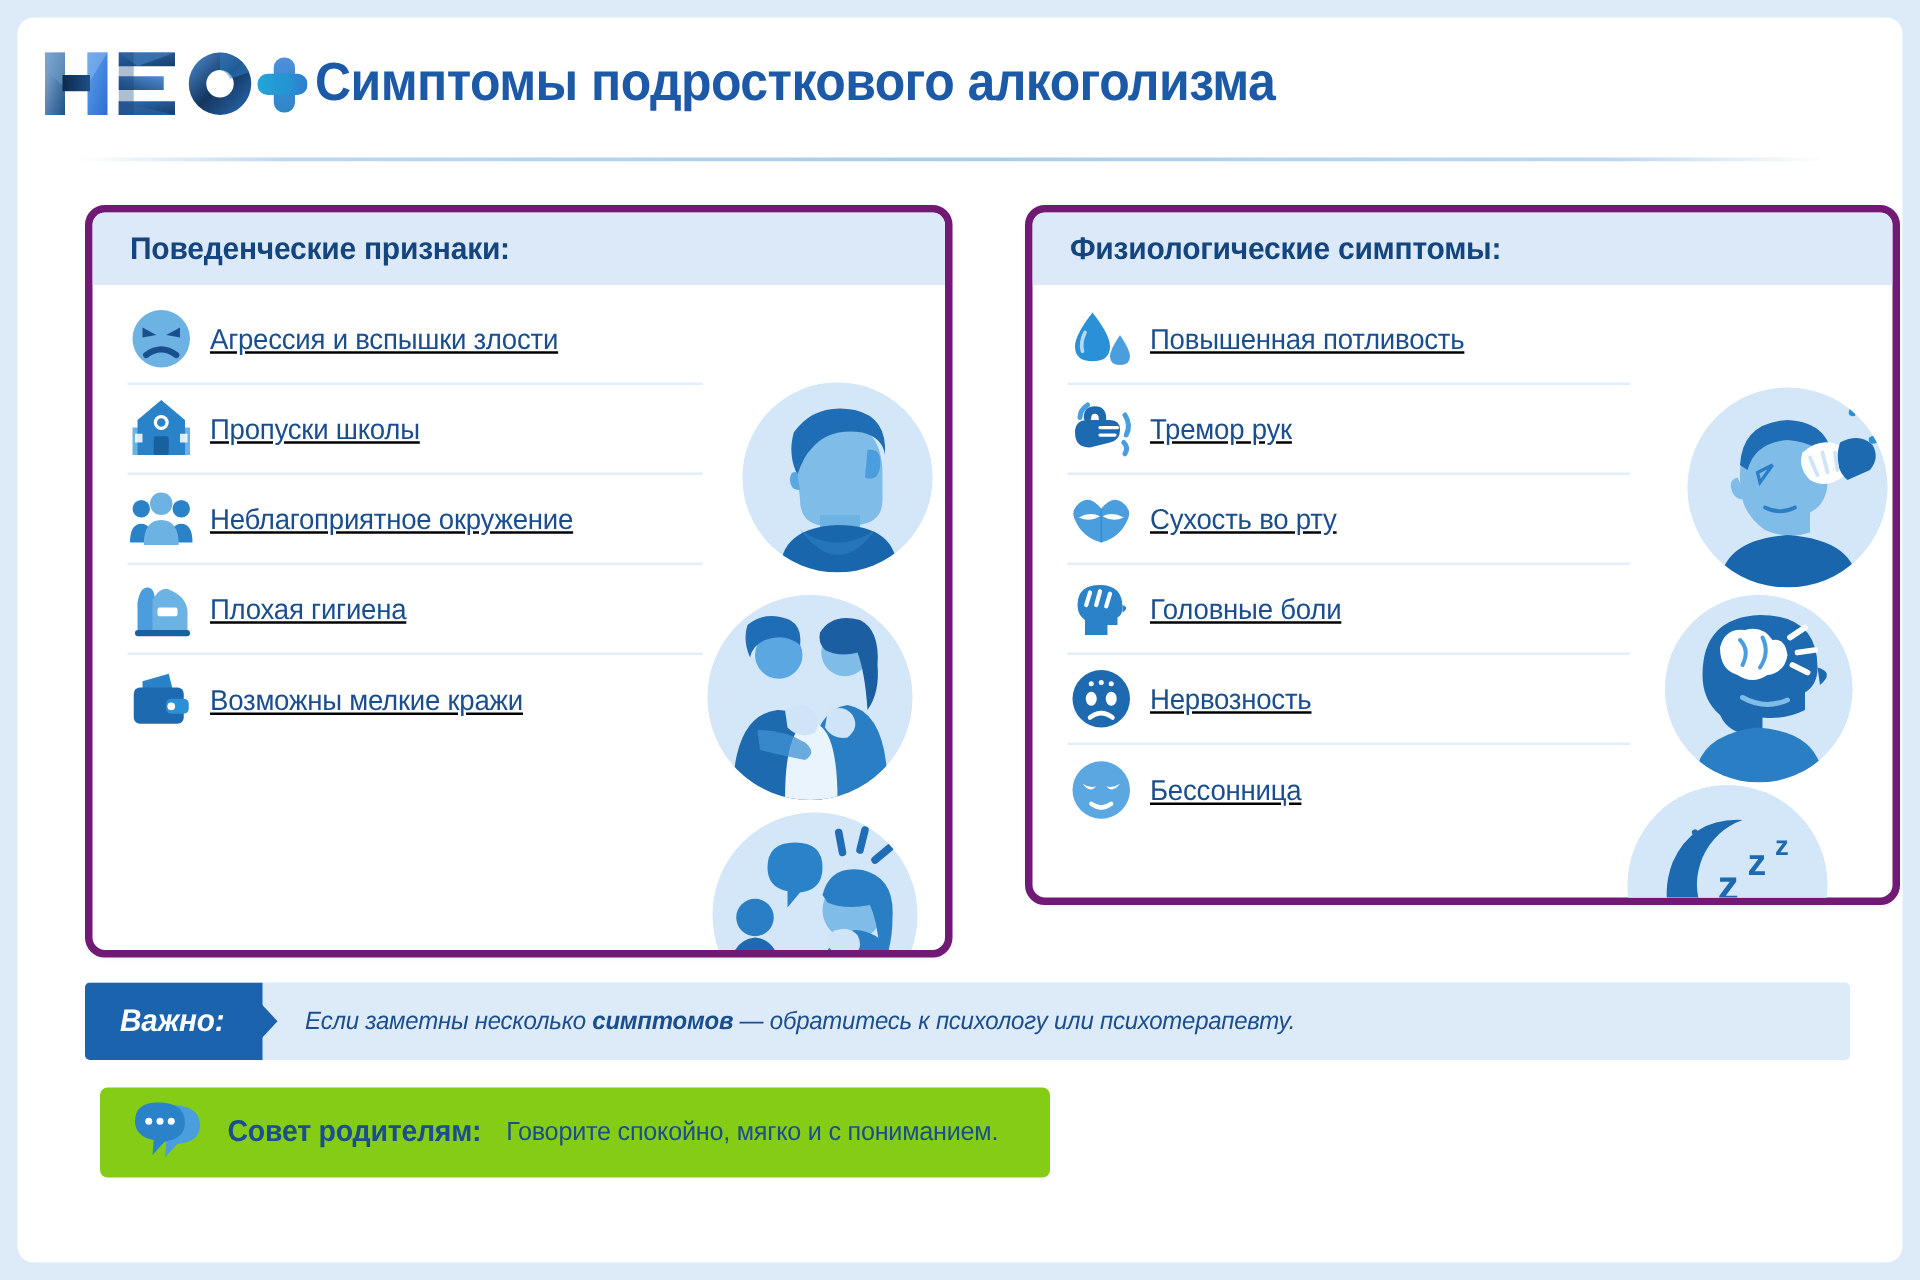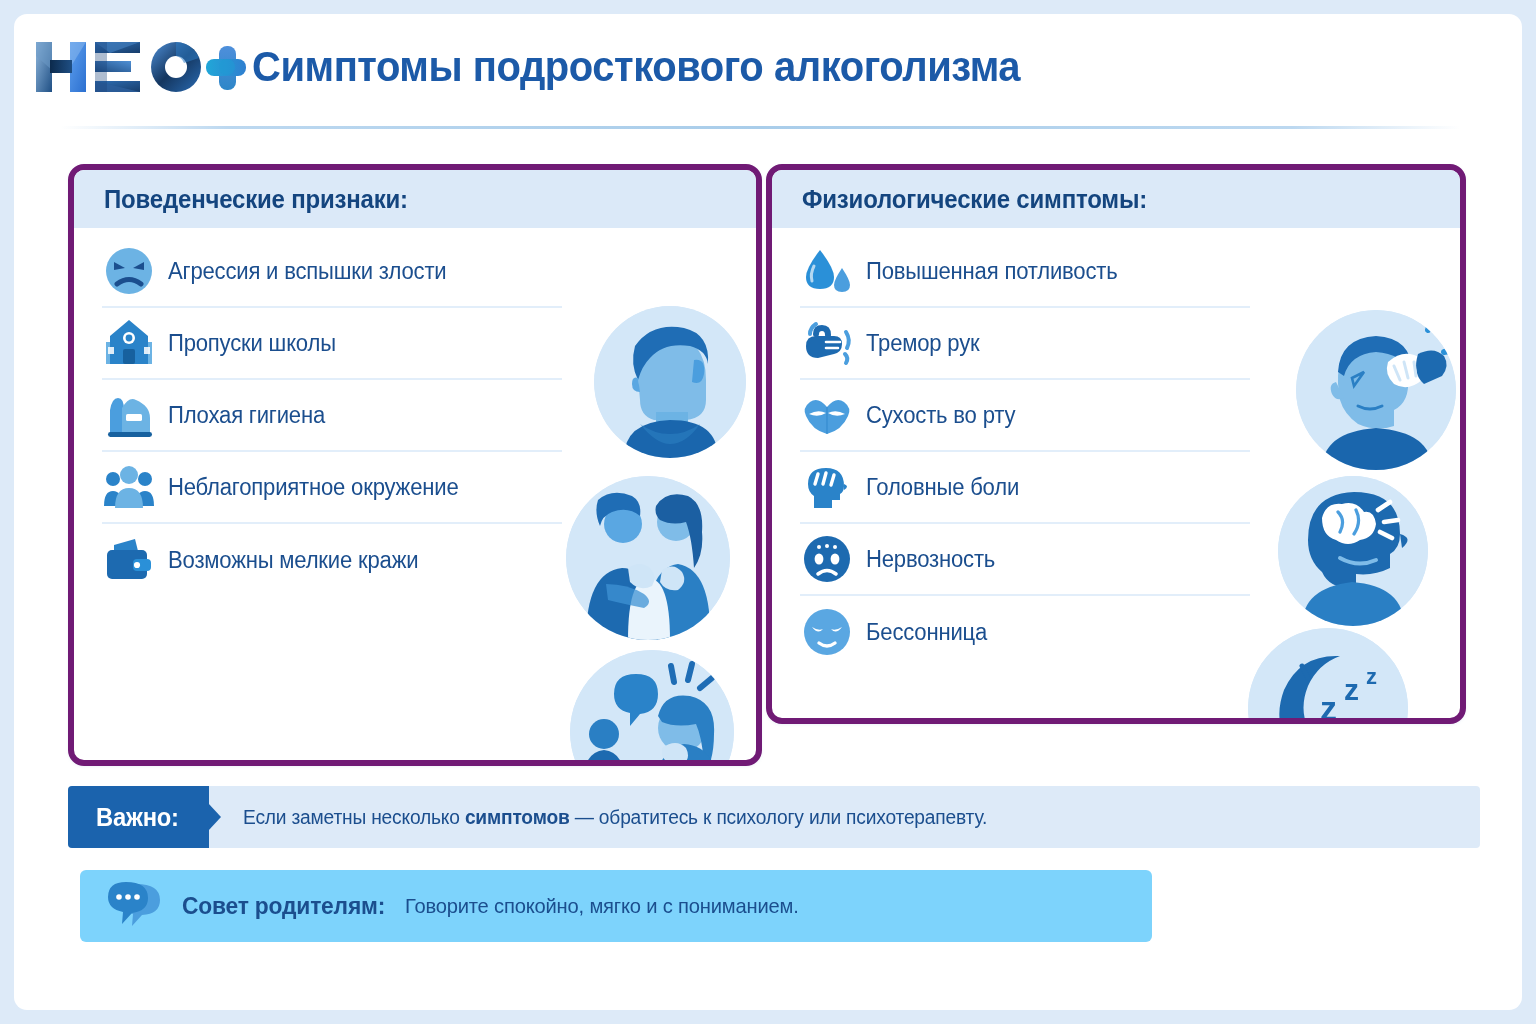--- a/index.html
+++ b/index.html
@@ -68,21 +68,21 @@
   .panel {
     position: absolute;
     background: #ffffff;
     border: 6px solid #701a75;
     border-radius: 16px;
     overflow: hidden;
     box-shadow: 0 1px 3px rgba(150,180,215,0.16);
   }
 
   #panel-left  { left: 54px;  top: 150px; width: 694px; height: 602px; }
-  #panel-right { left: 752px; top: 150px; width: 700px; height: 560px; }
+  #panel-right { left: 806px; top: 150px; width: 700px; height: 560px; }
 
   .panel-head {
     height: 58px;
     background: #dbe9f8;
     display: flex;
     align-items: center;
     padding-left: 30px;
   }
 
   .panel-head-text {
@@ -107,20 +107,21 @@
   }
   #list-left  { width: 460px; }
   #list-right { width: 450px; text-align: center; }
 
   .row {
     position: relative;
     display: flex;
     align-items: center;
     height: 72px;
     border-bottom: 2px solid #e2eefa;
+    text-decoration: underline;
   }
   .row:last-child { border-bottom: none; }
 
   .row-icon {
     width: 54px;
     height: 54px;
     flex: 0 0 54px;
     display: flex;
     align-items: center;
     justify-content: center;
@@ -159,20 +160,21 @@
     position: absolute;
     left: 54px;
     top: 772px;
     width: 1412px;
     height: 62px;
     background: #ddeaf8;
     border-radius: 4px;
     display: flex;
     align-items: center;
     overflow: hidden;
+    font-style: italic;
   }
 
   #important-badge {
     position: relative;
     height: 62px;
     background: #1b63ad;
     display: flex;
     align-items: center;
     padding: 0 26px 0 28px;
     flex: 0 0 auto;
@@ -205,23 +207,23 @@
     transform: scaleX(0.96);
     transform-origin: left center;
     white-space: nowrap;
   }
   #important-text b { font-weight: bold; }
 
   #advice {
     position: absolute;
     left: 66px;
     top: 856px;
-    width: 1072px;
+    width: 760px;
     height: 72px;
-    background: #7dd3fc;
+    background: #84cc16;
     border-radius: 6px;
     display: flex;
     align-items: center;
     padding-left: 22px;
   }
 
   #advice-icon {
     width: 66px; height: 52px;
     flex: 0 0 66px;
     margin-right: 14px;
@@ -355,41 +357,41 @@
               <rect x="42" y="31" width="6" height="7" fill="#ffffff" opacity="0.85"></rect>
             </svg>
           </span>
           <span class="row-label">Пропуски школы</span>
         </div>
 
 
         <div class="row">
           <span class="row-icon">
             <svg viewBox="0 0 54 54">
-              <path d="M8 22 Q10 10 16 10 Q22 10 22 22 L22 45 L8 45 Z" fill="#4b9ede"></path>
-              <path d="M20 20 Q27 8 34 12 Q48 18 48 30 L48 45 L20 45 Z" fill="#6cb3e4"></path>
-              <rect x="24" y="26" width="16" height="7" rx="1.6" fill="#ffffff"></rect>
-              <rect x="6" y="44" width="44" height="5" rx="2.4" fill="#17619f"></rect>
-            </svg>
-          </span>
-          <span class="row-label">Плохая гигиена</span>
-        </div>
-
-        <div class="row">
-          <span class="row-icon">
-            <svg viewBox="0 0 54 54">
               <circle cx="11" cy="19" r="7" fill="#2a83c9"></circle>
               <path d="M2 46 Q2 31 11 31 Q20 31 20 46 Z" fill="#2a83c9"></path>
               <circle cx="43" cy="19" r="7" fill="#2a83c9"></circle>
               <path d="M34 46 Q34 31 43 31 Q52 31 52 46 Z" fill="#2a83c9"></path>
               <circle cx="27" cy="15" r="9" fill="#6cb3e4"></circle>
               <path d="M13 48 Q13 28 27 28 Q41 28 41 48 Z" fill="#6cb3e4"></path>
             </svg>
           </span>
           <span class="row-label">Неблагоприятное окружение</span>
+        </div>
+
+        <div class="row">
+          <span class="row-icon">
+            <svg viewBox="0 0 54 54">
+              <path d="M8 22 Q10 10 16 10 Q22 10 22 22 L22 45 L8 45 Z" fill="#4b9ede"></path>
+              <path d="M20 20 Q27 8 34 12 Q48 18 48 30 L48 45 L20 45 Z" fill="#6cb3e4"></path>
+              <rect x="24" y="26" width="16" height="7" rx="1.6" fill="#ffffff"></rect>
+              <rect x="6" y="44" width="44" height="5" rx="2.4" fill="#17619f"></rect>
+            </svg>
+          </span>
+          <span class="row-label">Плохая гигиена</span>
         </div>
 
         <div class="row">
           <span class="row-icon">
             <svg viewBox="0 0 54 54">
               <path d="M12 12 L33 6 L36 18 L12 18 Z" fill="#2a83c9"></path>
               <rect x="5" y="17" width="40" height="29" rx="5" fill="#1d6ab0"></rect>
               <rect x="31" y="26" width="18" height="12" rx="4" fill="#2a90d8"></rect>
               <circle cx="35" cy="32" r="3.1" fill="#ffffff"></circle>
             </svg>

